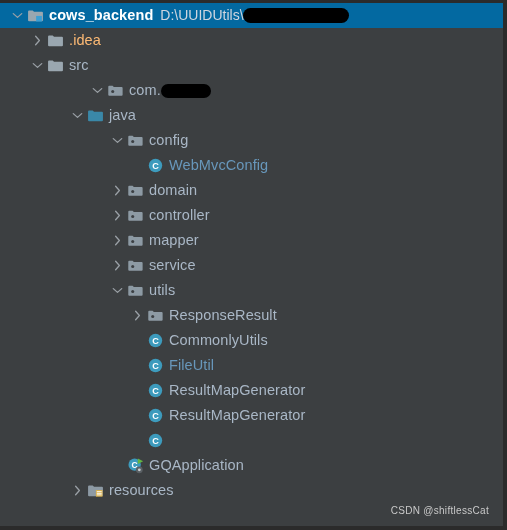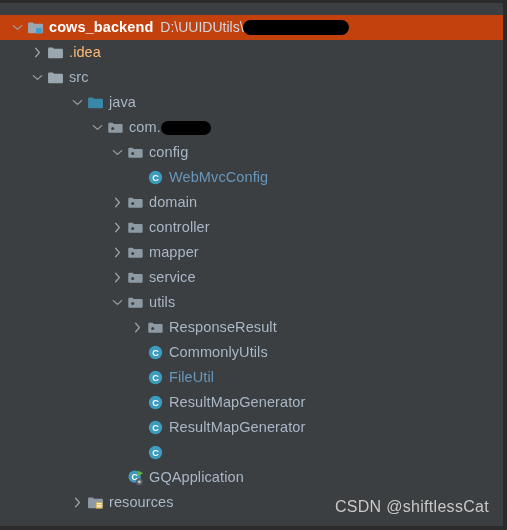--- a/index.html
+++ b/index.html
@@ -25,22 +25,21 @@
   }
   .row {
     position: relative;
     height: 25px;
     display: flex;
     align-items: center;
     white-space: nowrap;
     box-sizing: border-box;
   }
   .row.selected {
-    background: #c2410c;
-    margin-top: 12px;
+    background: #0369a1;
   }
   .indent {
     display: inline-block;
     height: 1px;
     flex: 0 0 auto;
   }
   .twisty {
     flex: 0 0 auto;
     width: 15px;
     height: 15px;
@@ -87,21 +86,21 @@
   .redact.pkg {
     width: 50px;
     height: 14px;
     margin-left: 0px;
     border-radius: 7px;
   }
   .watermark {
     position: absolute;
     right: 14px;
     bottom: 10px;
-    font-size: 16px;
+    font-size: 10px;
     color: #c9c9c9;
     letter-spacing: 0.3px;
     font-family: "Liberation Sans", "DejaVu Sans", sans-serif;
   }
 </style>
 </head>
 <body>
 
 <div id="root">
   <div id="tree">
@@ -144,48 +143,48 @@
           </svg>
         </span>
         <span class="icon">
           <svg width="17" height="17" viewBox="0 0 16 16" xmlns="http://www.w3.org/2000/svg">
             <path d="M1 4.2 a1 1 0 0 1 1-1 h3.4 l1.2 1.3 H14 a1 1 0 0 1 1 1 V12.4 a1 1 0 0 1 -1 1 H2 a1 1 0 0 1 -1 -1 Z" fill="#9aa7b0"></path>
           </svg>
         </span>
         <span class="label">src</span>
       </div>
       <div class="row">
-        <span class="indent" style="width: 70px;"></span>
-        <span class="twisty">
-          <svg width="15" height="15" viewBox="0 0 16 16" xmlns="http://www.w3.org/2000/svg">
-            <path d="M3.5 6 L8 10 L12.5 6" fill="none" stroke="#9aa0a6" stroke-width="1.4" stroke-linecap="round" stroke-linejoin="round"></path>
-          </svg>
-        </span>
-        <span class="icon">
-          <svg width="17" height="17" viewBox="0 0 16 16" xmlns="http://www.w3.org/2000/svg">
-            <path d="M1 4.2 a1 1 0 0 1 1-1 h3.4 l1.2 1.3 H14 a1 1 0 0 1 1 1 V12.4 a1 1 0 0 1 -1 1 H2 a1 1 0 0 1 -1 -1 Z" fill="#3a88a8"></path>
-          </svg>
-        </span>
-        <span class="label">java</span>
-      </div>
-      <div class="row">
         <span class="indent" style="width: 90px;"></span>
         <span class="twisty">
           <svg width="15" height="15" viewBox="0 0 16 16" xmlns="http://www.w3.org/2000/svg">
             <path d="M3.5 6 L8 10 L12.5 6" fill="none" stroke="#9aa0a6" stroke-width="1.4" stroke-linecap="round" stroke-linejoin="round"></path>
           </svg>
         </span>
         <span class="icon">
           <svg width="17" height="17" viewBox="0 0 16 16" xmlns="http://www.w3.org/2000/svg">
             <path d="M1.2 4.4 a0.9 0.9 0 0 1 0.9-0.9 h3.2 l1.1 1.2 H13.8 a0.9 0.9 0 0 1 0.9 0.9 V12.1 a0.9 0.9 0 0 1 -0.9 0.9 H2.1 a0.9 0.9 0 0 1 -0.9 -0.9 Z" fill="#8d9aa4"></path>
             <circle cx="5.4" cy="8.9" r="1.45" fill="#3c4044"></circle>
           </svg>
         </span>
         <span class="label">com.</span>
         <span class="redact pkg"></span>
+      </div>
+      <div class="row">
+        <span class="indent" style="width: 70px;"></span>
+        <span class="twisty">
+          <svg width="15" height="15" viewBox="0 0 16 16" xmlns="http://www.w3.org/2000/svg">
+            <path d="M3.5 6 L8 10 L12.5 6" fill="none" stroke="#9aa0a6" stroke-width="1.4" stroke-linecap="round" stroke-linejoin="round"></path>
+          </svg>
+        </span>
+        <span class="icon">
+          <svg width="17" height="17" viewBox="0 0 16 16" xmlns="http://www.w3.org/2000/svg">
+            <path d="M1 4.2 a1 1 0 0 1 1-1 h3.4 l1.2 1.3 H14 a1 1 0 0 1 1 1 V12.4 a1 1 0 0 1 -1 1 H2 a1 1 0 0 1 -1 -1 Z" fill="#3a88a8"></path>
+          </svg>
+        </span>
+        <span class="label">java</span>
       </div>
       <div class="row">
         <span class="indent" style="width: 110px;"></span>
         <span class="twisty">
           <svg width="15" height="15" viewBox="0 0 16 16" xmlns="http://www.w3.org/2000/svg">
             <path d="M3.5 6 L8 10 L12.5 6" fill="none" stroke="#9aa0a6" stroke-width="1.4" stroke-linecap="round" stroke-linejoin="round"></path>
           </svg>
         </span>
         <span class="icon">
           <svg width="17" height="17" viewBox="0 0 16 16" xmlns="http://www.w3.org/2000/svg">

